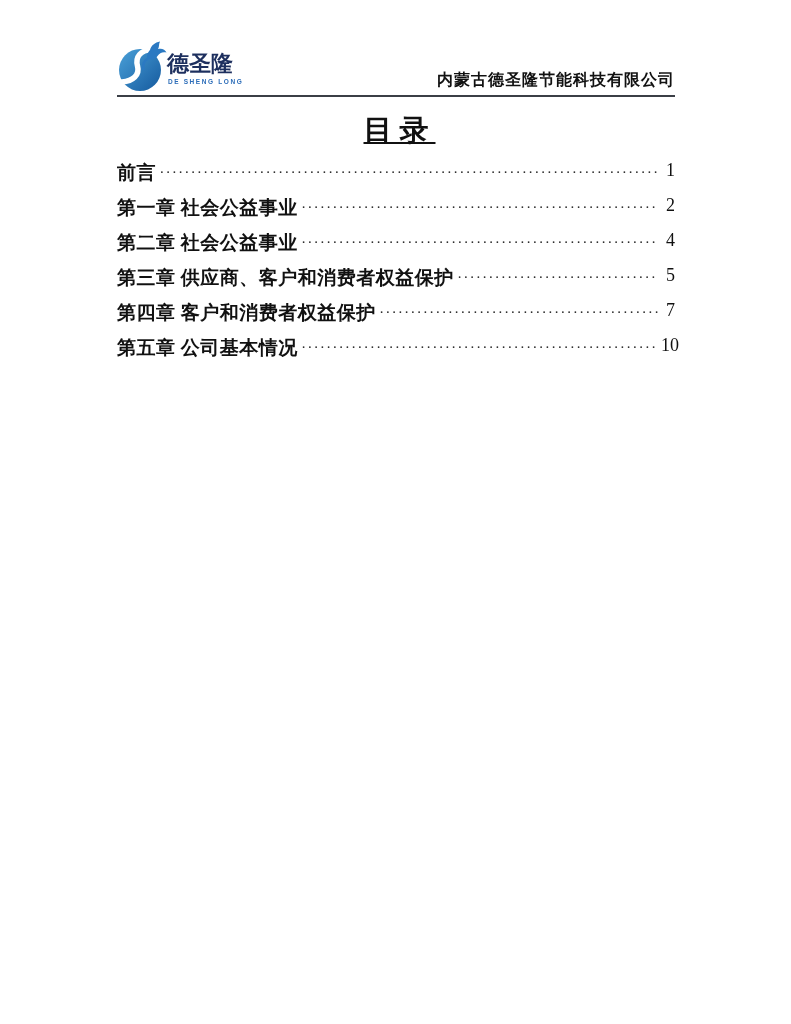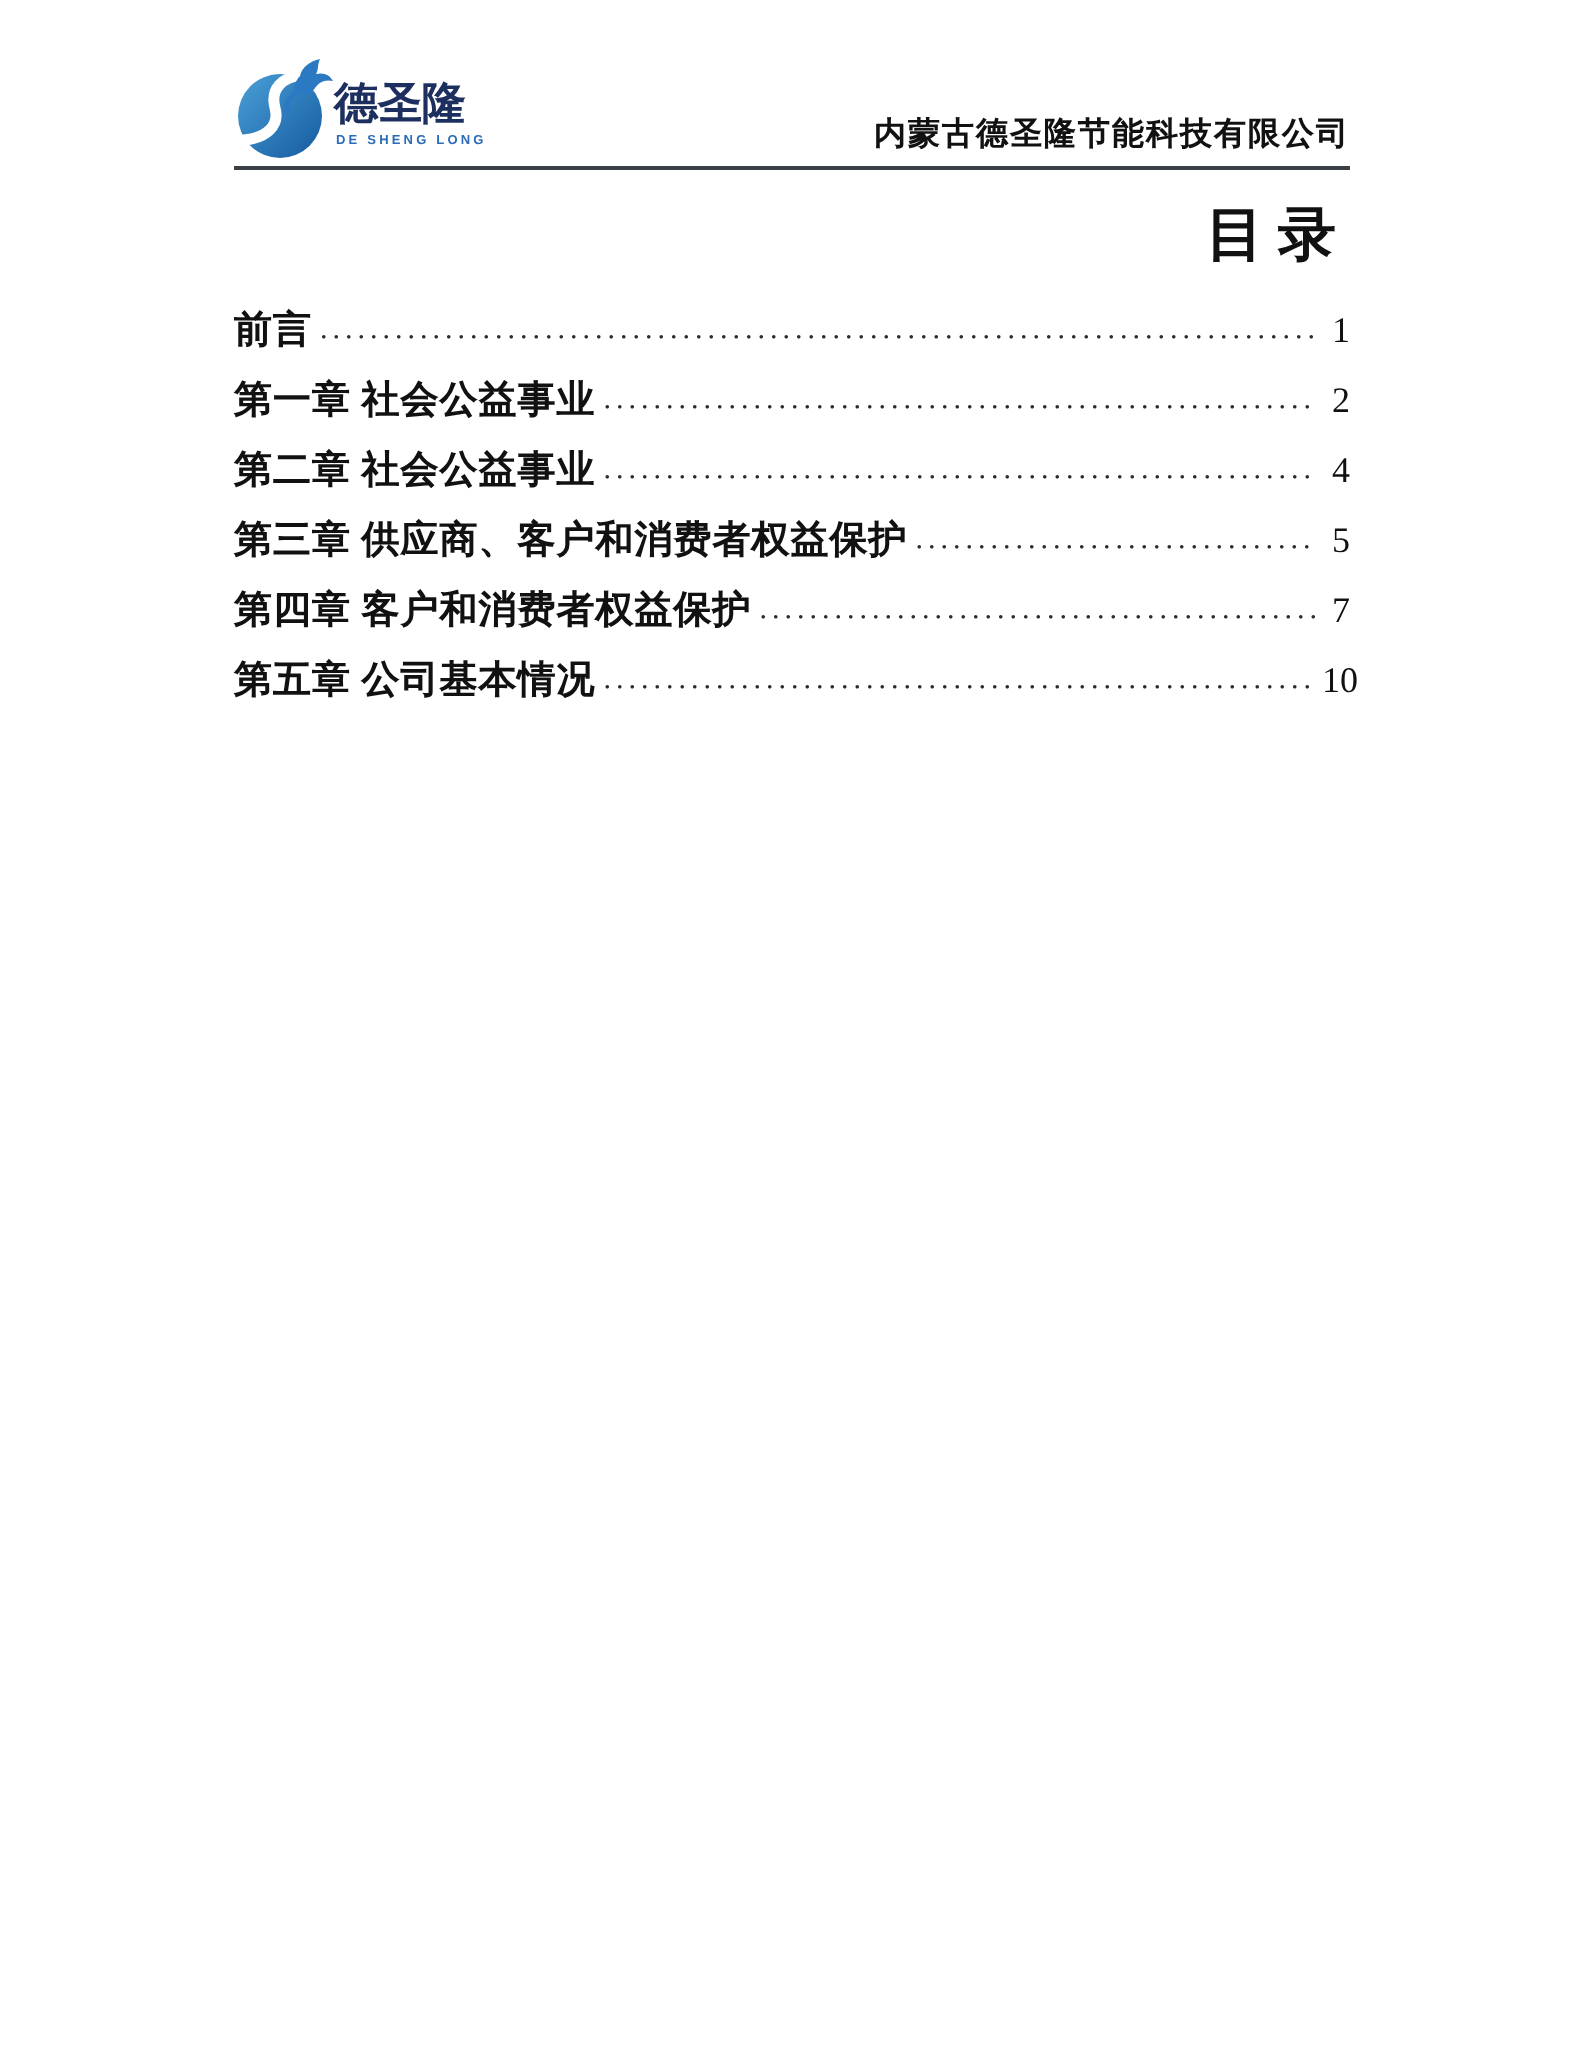--- a/index.html
+++ b/index.html
@@ -13,21 +13,21 @@
     font-family: "Liberation Serif", "DejaVu Serif", serif;
     color: #111111;
     overflow: hidden;
   }
   .page {
     position: relative;
     width: 791px;
     height: 1024px;
     background: #ffffff;
     box-sizing: border-box;
-    padding: 28px 116px 0 117px;
+    padding: 40px 116px 0 117px;
   }
   
   .header {
     display: flex;
     align-items: flex-end;
     justify-content: space-between;
   }
   .logo {
     width: 128px;
     height: 52px;
@@ -42,34 +42,35 @@
     white-space: nowrap;
   }
   .header-rule {
     border: none;
     border-top: 2.5px solid #3b3f46;
     margin: 3px 0 0 0;
   }
   
   .doc-title {
     margin-top: 16px;
-    text-align: right;
+    text-align: center;
     font-size: 29px;
     font-weight: bold;
     letter-spacing: 7px;
     text-indent: 7px; 
     line-height: 1.2;
+    text-decoration: underline;
   }
   
   .toc {
     margin-top: 12px;
   }
   .toc-row {
     display: flex;
-    align-items: center;
+    align-items: flex-start;
     height: 35px;
     cursor: pointer;
   }
   .toc-label {
     font-size: 19px;
     font-weight: bold;
     white-space: nowrap;
     letter-spacing: 0.5px;
   }
   .toc-dots {

